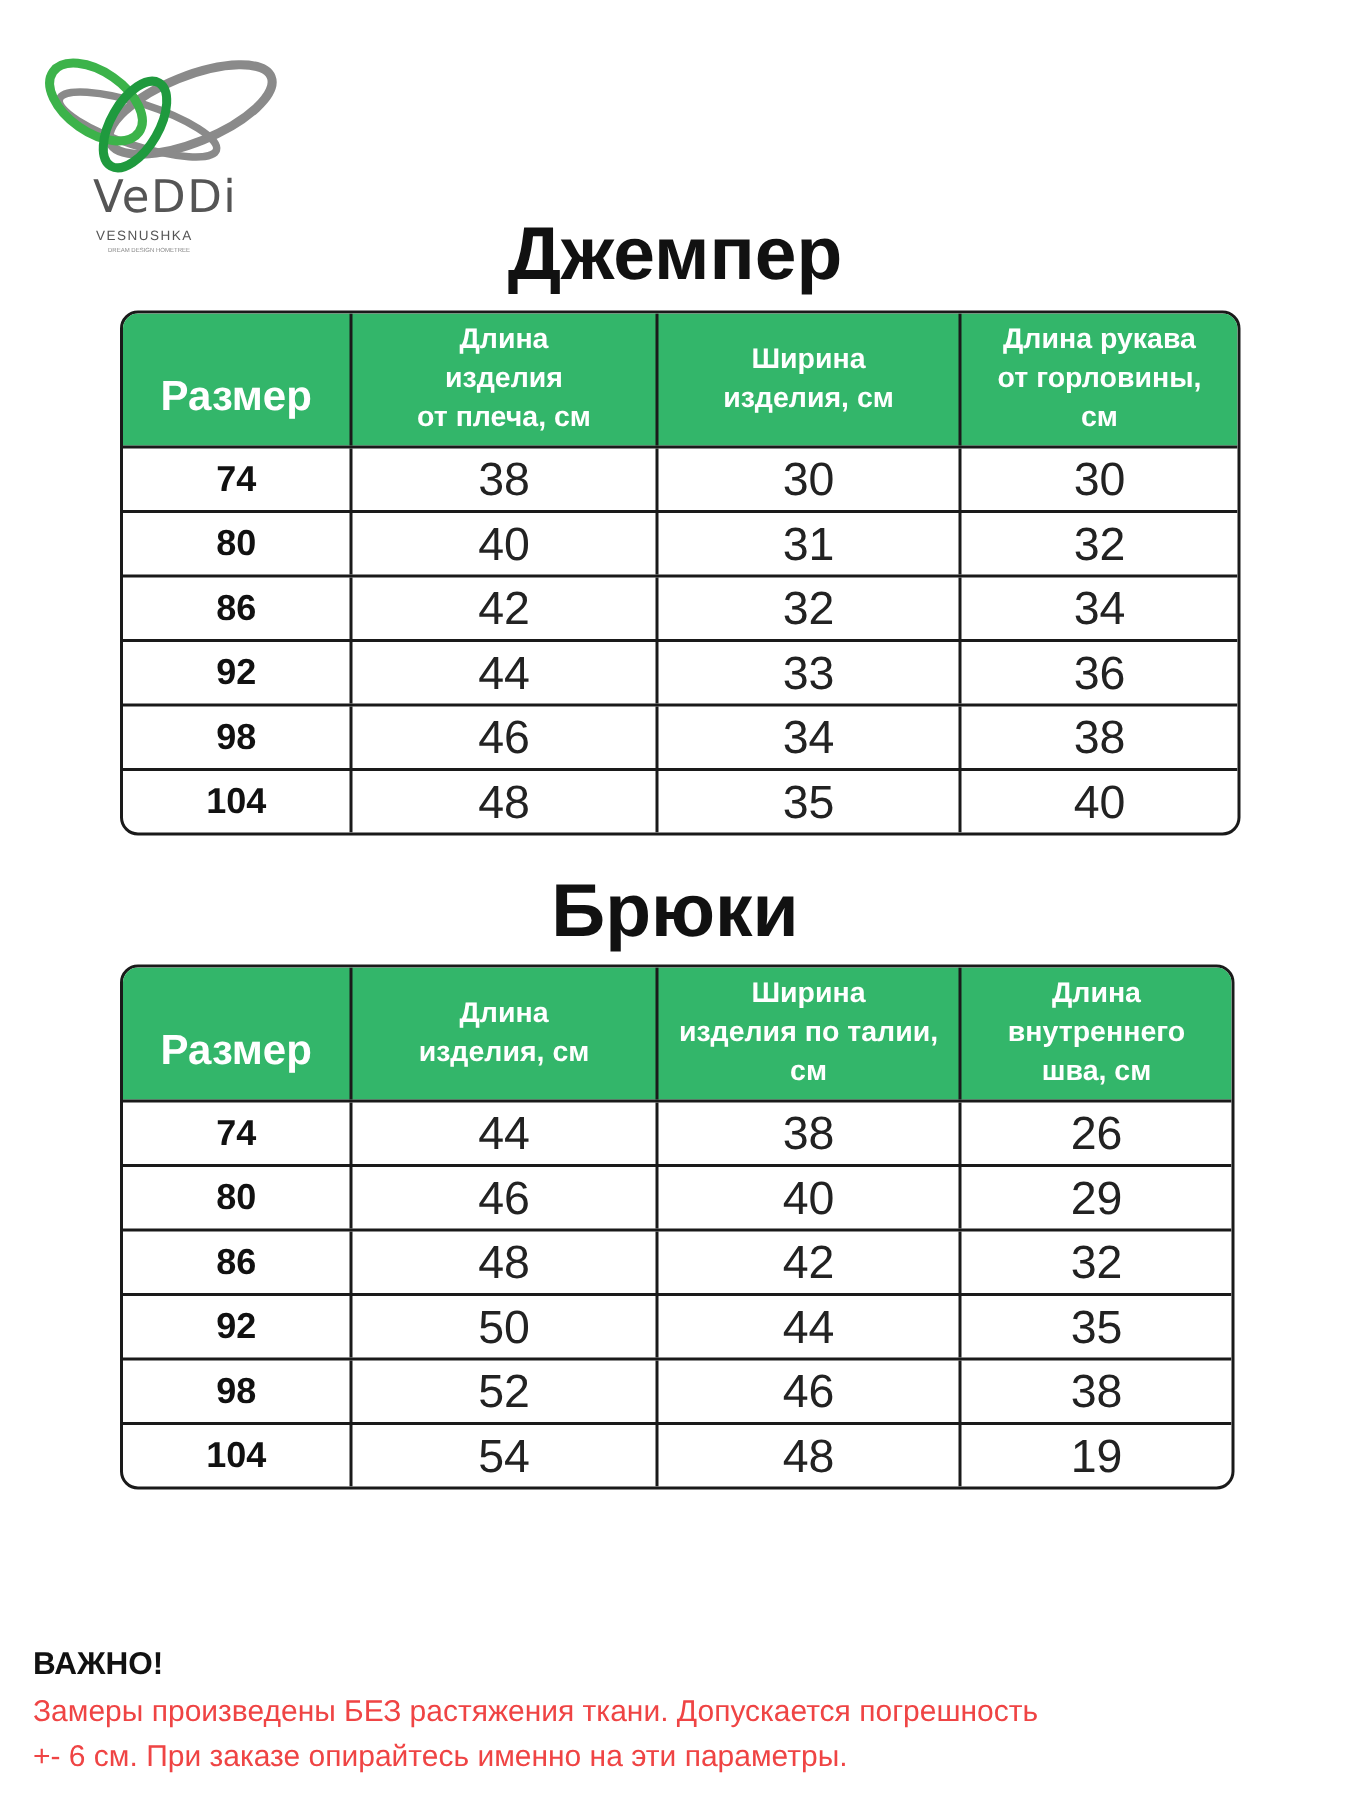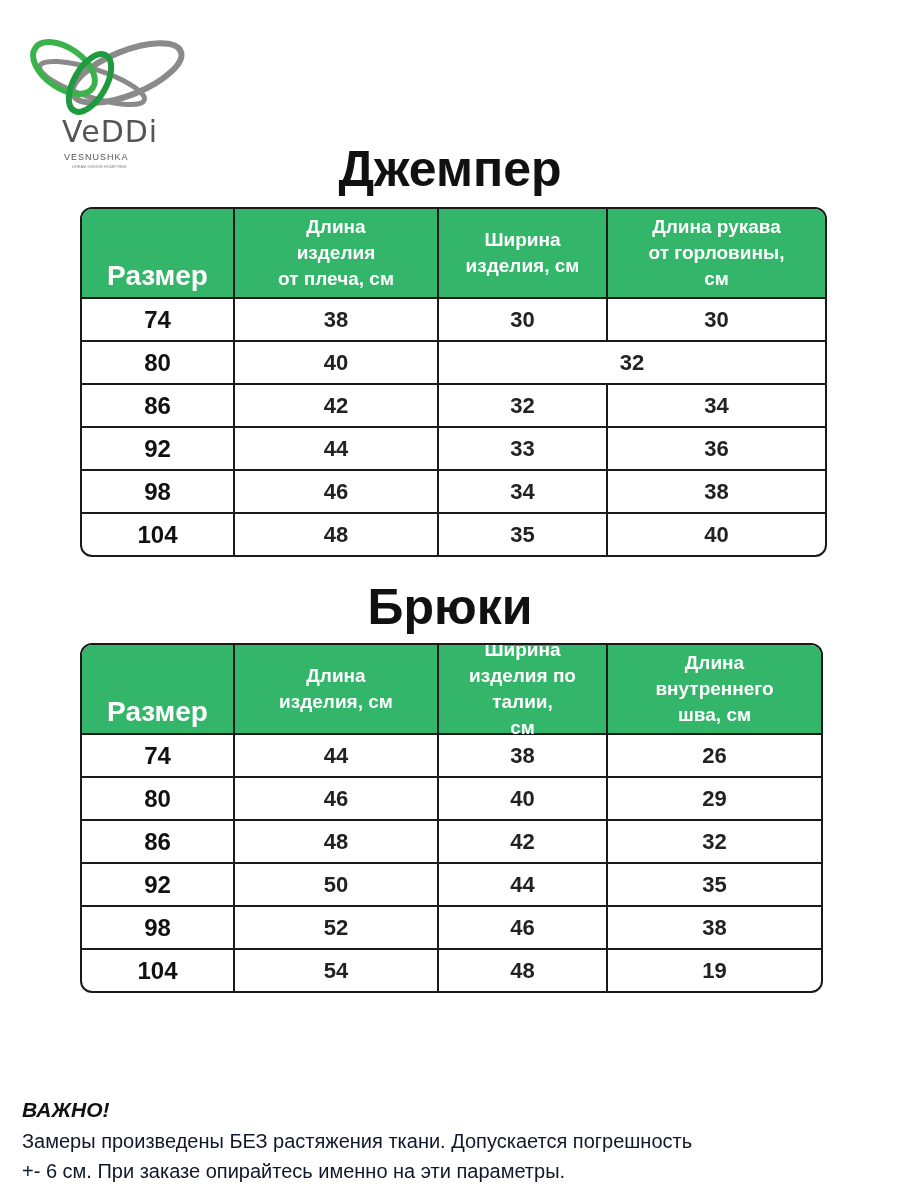--- a/index.html
+++ b/index.html
@@ -13,28 +13,28 @@
   .title { position: absolute; left: 0; width: 900px; text-align: center;
            font-family: "Liberation Sans", sans-serif; font-size: 50px; font-weight: bold; color: #111; }
   .tbl { position: absolute; left: 80px; width: 743px; border: 2px solid #1a1a1a; border-radius: 12px;
          overflow: hidden; }
   .row { display: flex; border-top: 2px solid #1a1a1a; height: 41px; }
   .row:first-child { border-top: none; }
   .hdr { background: #33b66a; height: 88px; }
   .cell { display: flex; align-items: center; justify-content: center; text-align: center;
           border-left: 2px solid #1a1a1a; box-sizing: border-box; }
   .cell:first-child { border-left: none; }
-  .c0 { width: 151px; } .c1 { width: 204px; } .c2 { width: 169px; } .c3 { flex: 1; }
+  .c0 { width: 151px; } .c1 { width: 204px; } .c2 { width: 202px; } .c3 { flex: 1; }
   .hdr .cell { color: #fff; font-weight: bold; font-size: 19px; line-height: 26px; white-space: pre-line; }
-  .hdr .c0 { font-size: 28px; align-items: flex-end; padding-bottom: 8px; }
+  .hdr .c0 { font-size: 28px; align-items: flex-end; padding-bottom: 20px; }
   .row .size { font-weight: bold; font-size: 24px; }
-  .row .val { font-size: 22px; font-weight: bold; color: #222; }
+  .row .val { font-size: 31px; font-weight: normal; color: #222; }
   .note { position: absolute; left: 22px; top: 1098px; width: 860px; }
-  .note-title { font-weight: bold; font-size: 21px; margin-bottom: 4px; font-style: italic; }
-  .note-text { font-size: 20px; line-height: 30px; color: #0f172a; }
+  .note-title { font-weight: bold; font-size: 21px; margin-bottom: 4px; }
+  .note-text { font-size: 20px; line-height: 30px; color: #ef4444; }
 </style>
 </head>
 <body>
 
 <div class="logo">
   <svg width="170" height="110" viewBox="0 0 170 110" style="position:absolute;left:0;top:0">
     <ellipse cx="105" cy="45" rx="58" ry="22" transform="rotate(-22 105 45)" fill="none" stroke="#8a8a8a" stroke-width="6"></ellipse>
     <ellipse cx="70" cy="55" rx="55" ry="14" transform="rotate(18 70 55)" fill="none" stroke="#8a8a8a" stroke-width="5"></ellipse>
     <ellipse cx="42" cy="40" rx="35" ry="20" transform="rotate(35 42 40)" fill="none" stroke="#3cb34a" stroke-width="6"></ellipse>
     <ellipse cx="68" cy="55" rx="16" ry="32" transform="rotate(30 68 55)" fill="none" stroke="#1f9a3e" stroke-width="6"></ellipse>
@@ -60,20 +60,21 @@
   </div>
   <div class="row">
     <div class="cell c0 size">74</div>
     <div class="cell c1 val">38</div>
     <div class="cell c2 val">30</div>
     <div class="cell c3 val">30</div>
   </div>
   <div class="row">
     <div class="cell c0 size">80</div>
     <div class="cell c1 val">40</div>
+    <div class="cell c2 val">31</div>
     <div class="cell c3 val">32</div>
   </div>
   <div class="row">
     <div class="cell c0 size">86</div>
     <div class="cell c1 val">42</div>
     <div class="cell c2 val">32</div>
     <div class="cell c3 val">34</div>
   </div>
   <div class="row">
     <div class="cell c0 size">92</div>

